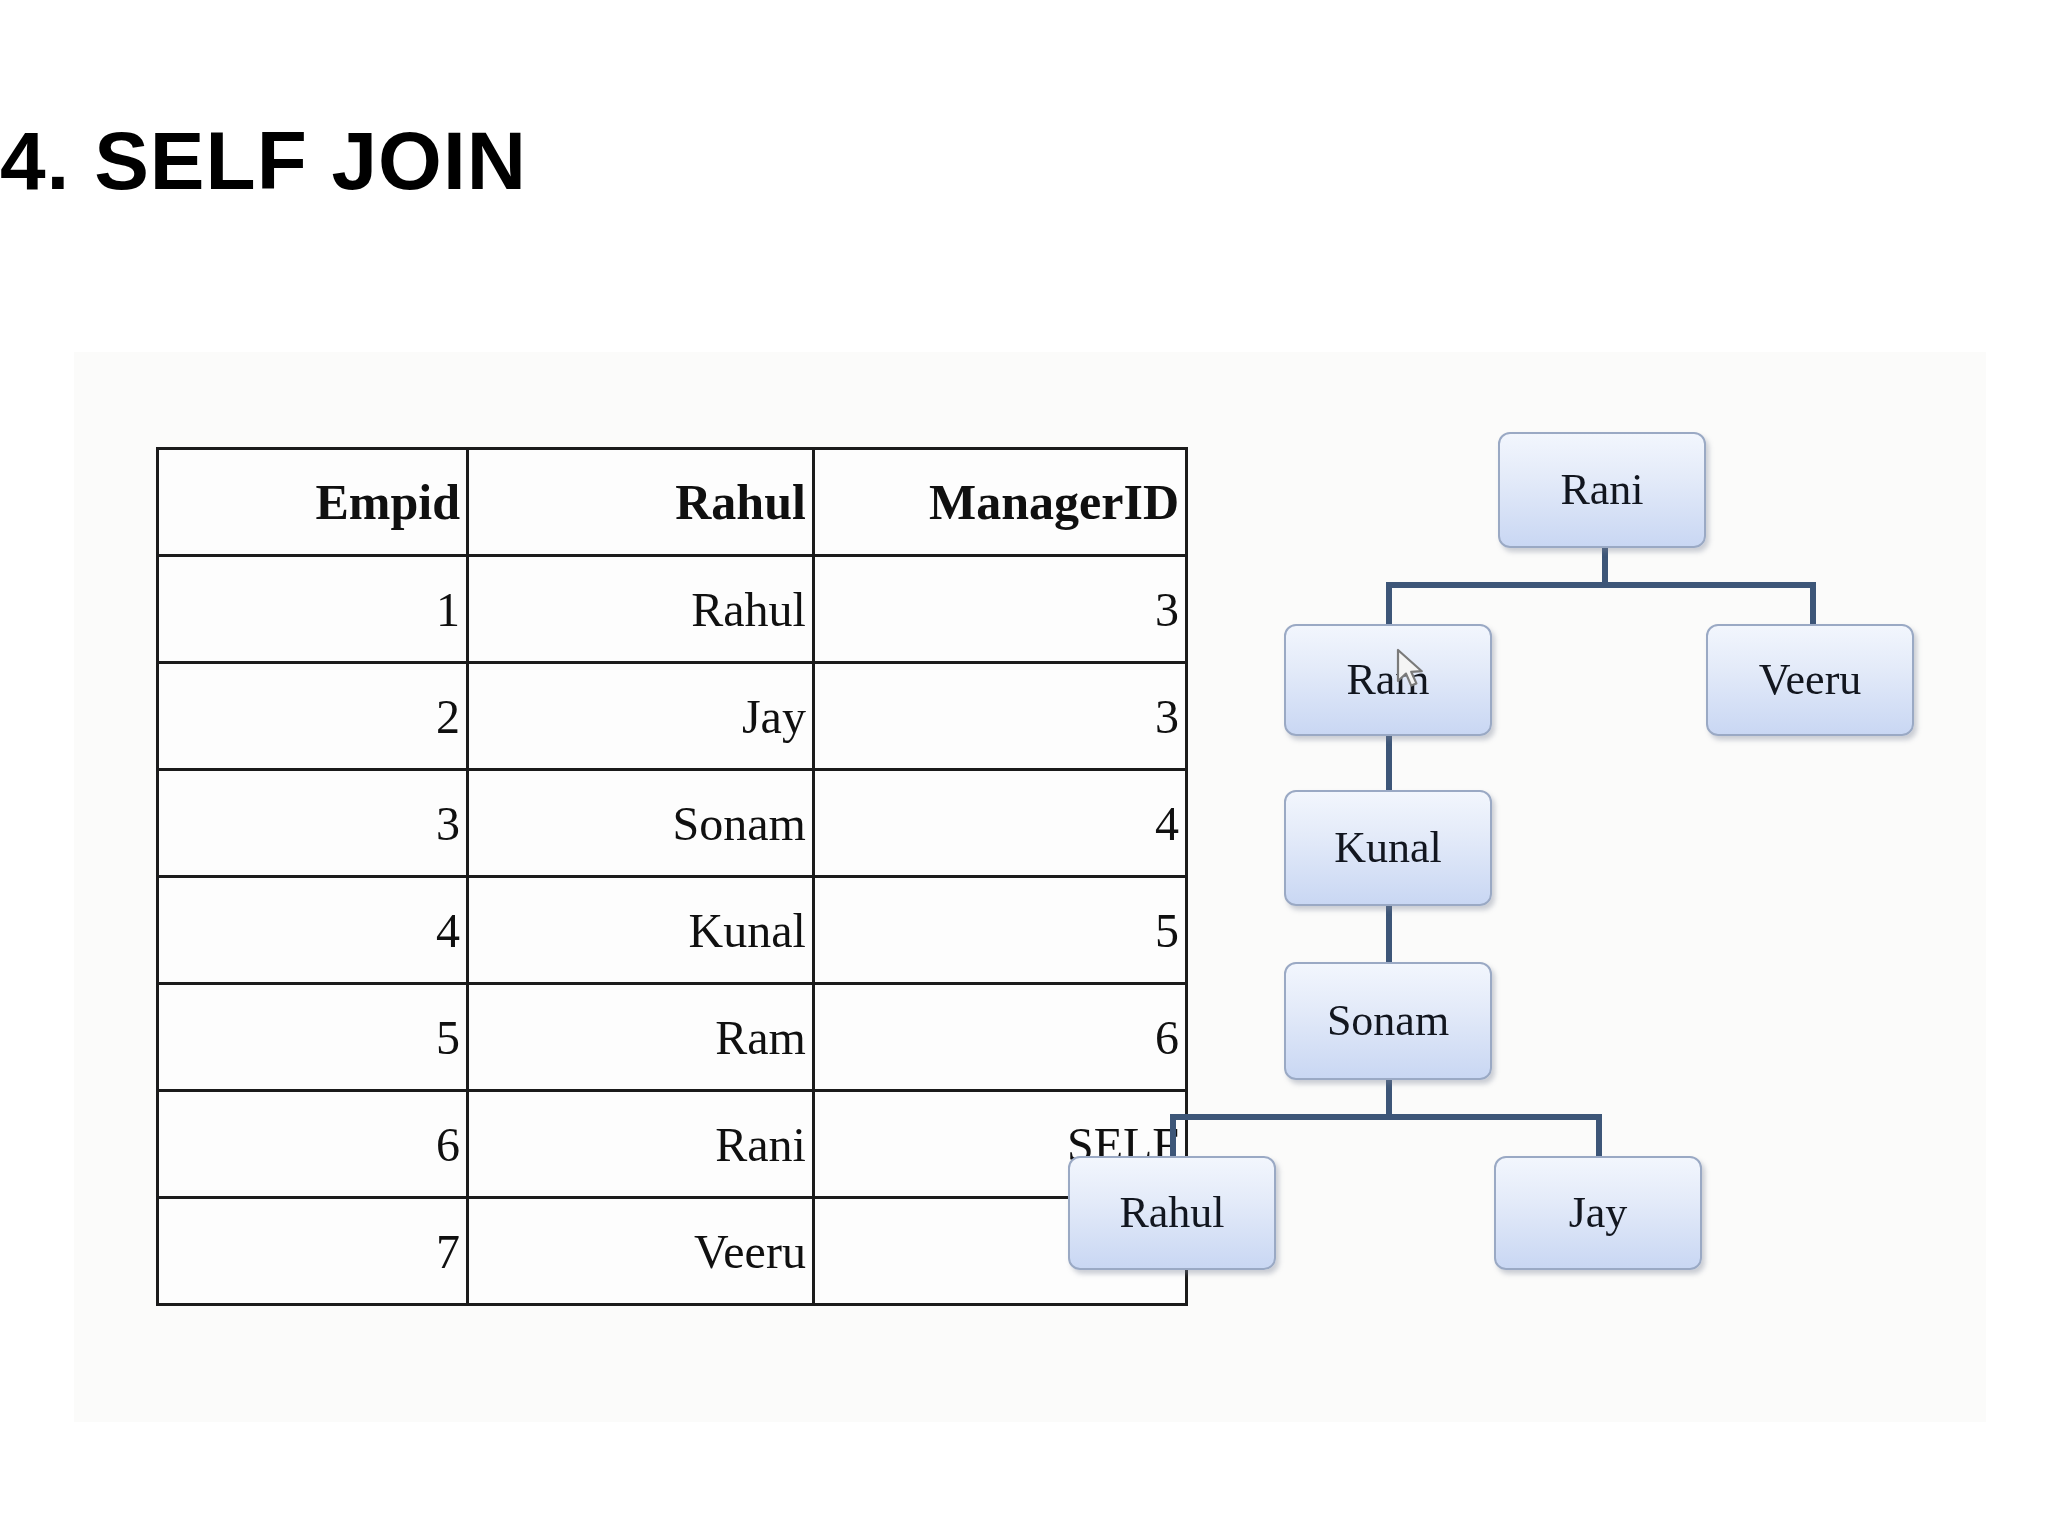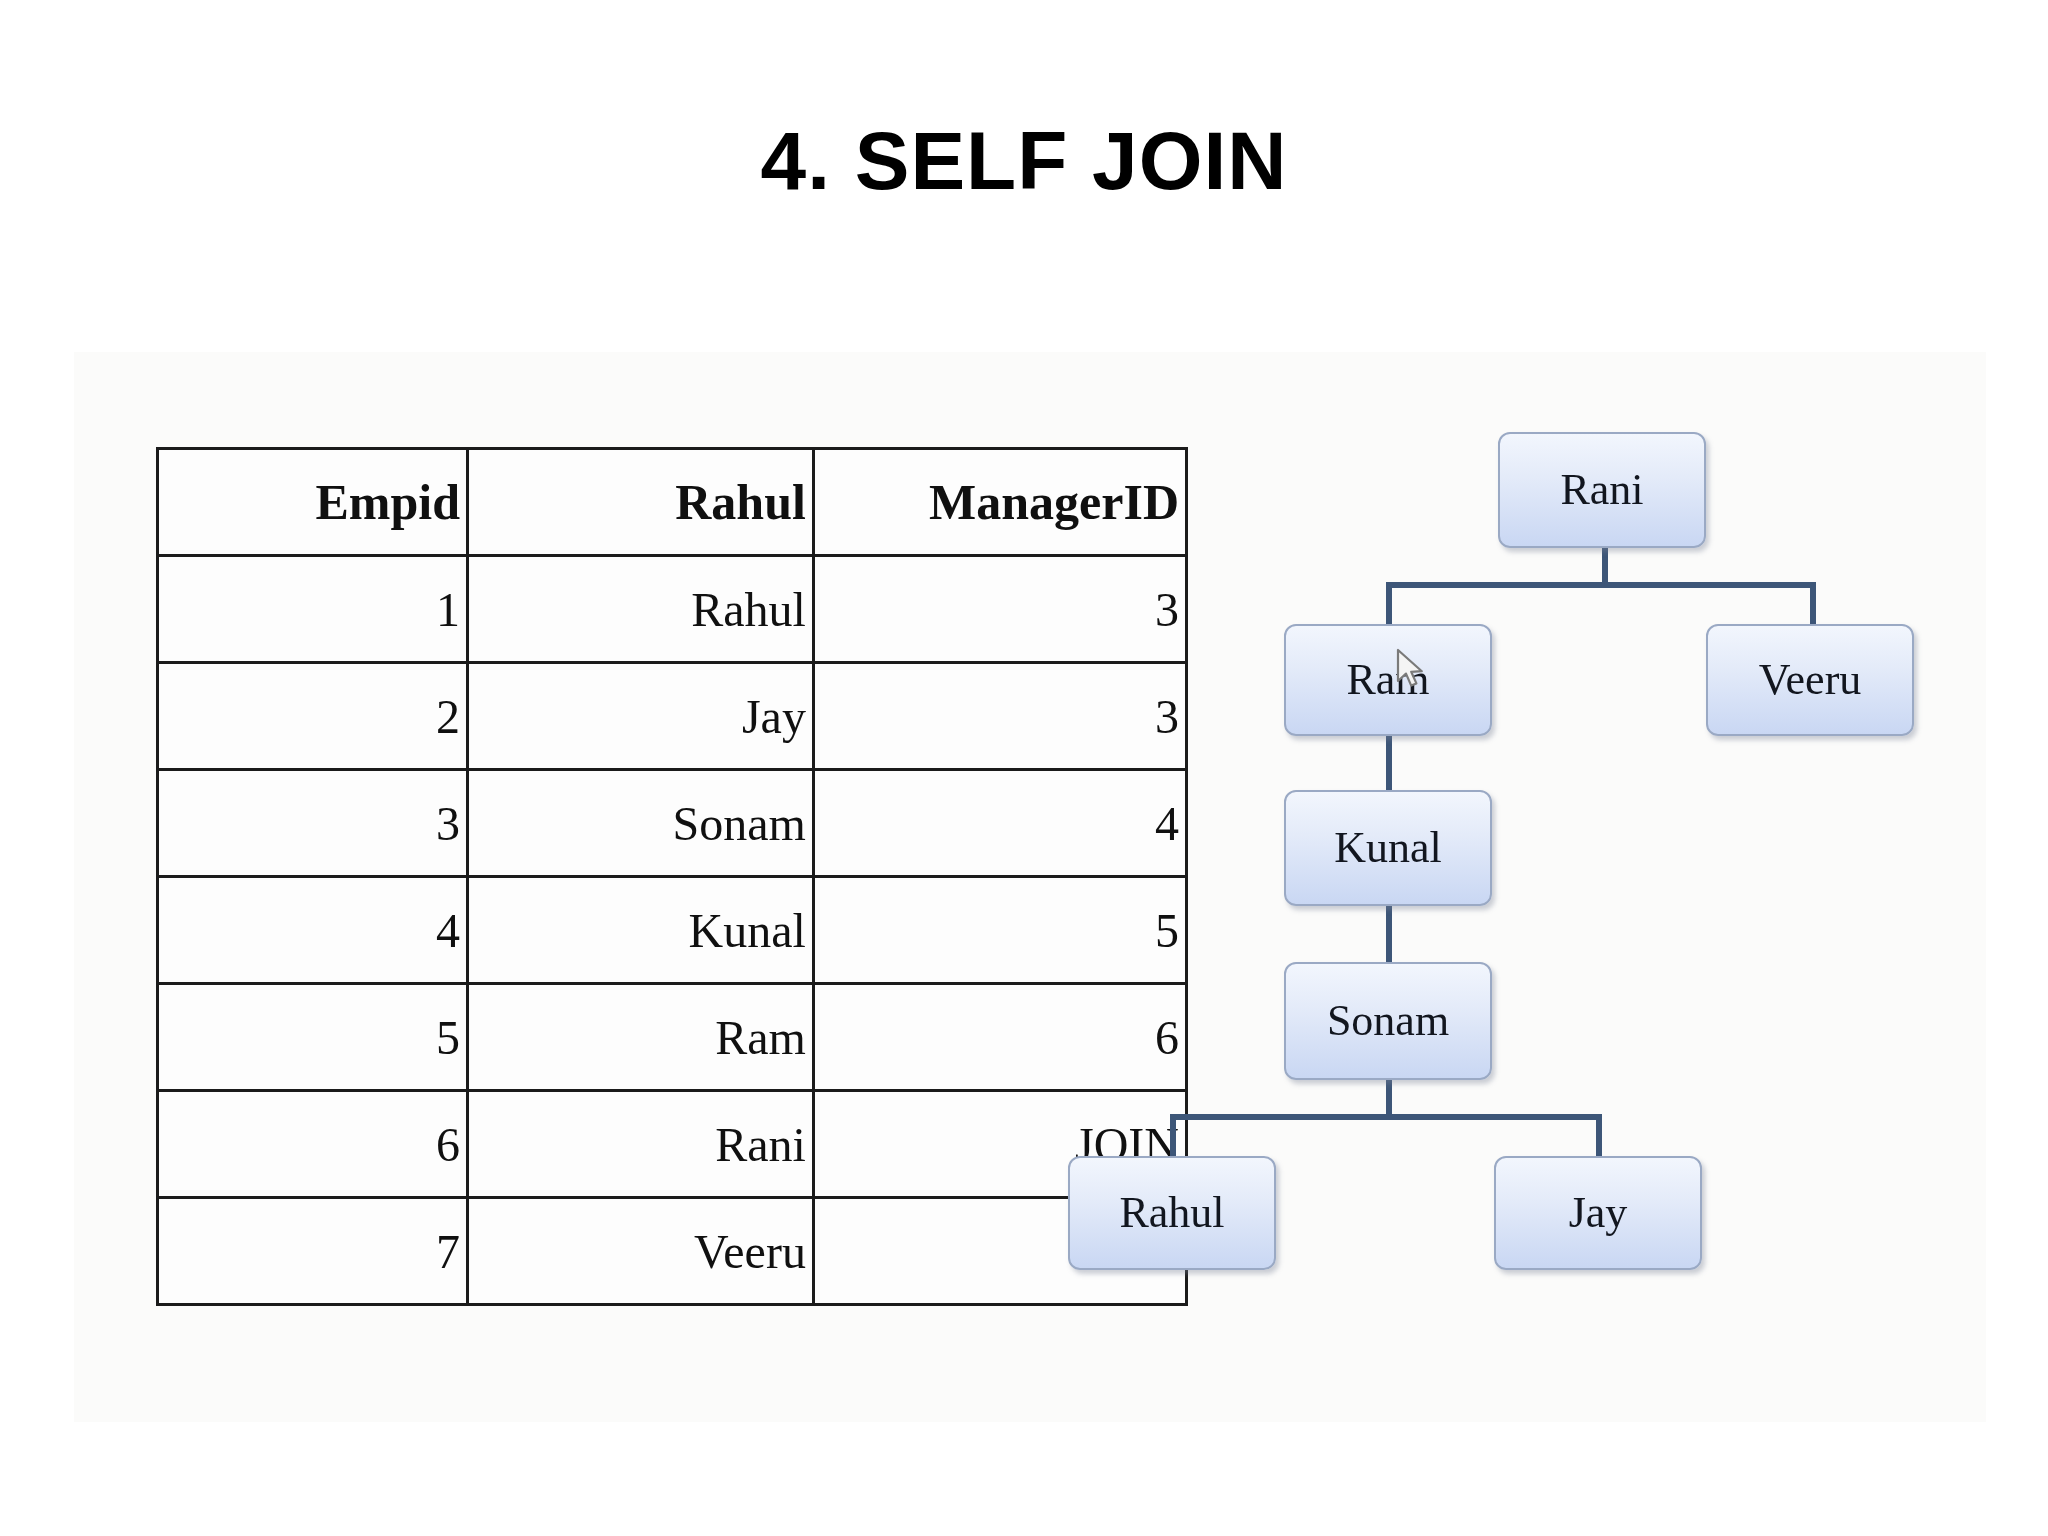--- a/index.html
+++ b/index.html
@@ -15,21 +15,21 @@
     font-family: "Liberation Sans", sans-serif;
     position: relative;
   }
 
   
   .slide-title {
     position: absolute;
     top: 118px;
     left: 0;
     width: 2048px;
-    text-align: center;
+    text-align: left;
     font-family: "Liberation Sans", sans-serif;
     font-weight: bold;
     font-size: 82px;
     letter-spacing: 1px;
     color: #000000;
     line-height: 1.05;
   }
 
   
   .content-panel {
@@ -175,21 +175,21 @@
           <td>5</td>
         </tr>
         <tr>
           <td>5</td>
           <td>Ram</td>
           <td>6</td>
         </tr>
         <tr>
           <td>6</td>
           <td>Rani</td>
-          <td>JOIN</td>
+          <td>SELF</td>
         </tr>
         <tr>
           <td>7</td>
           <td>Veeru</td>
           <td>6</td>
         </tr>
       </tbody>
     </table>
   </div>
 

